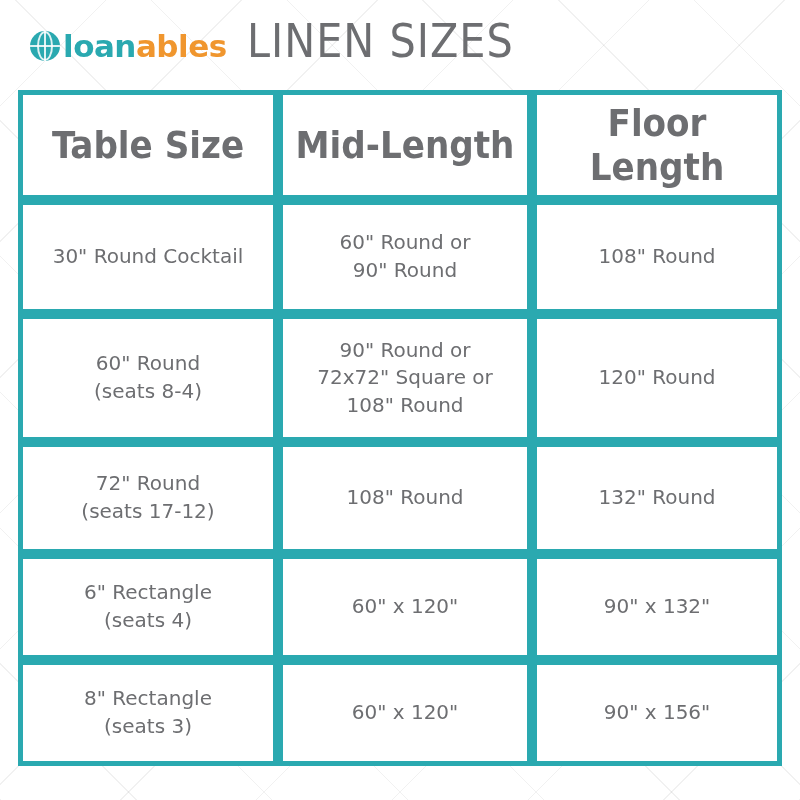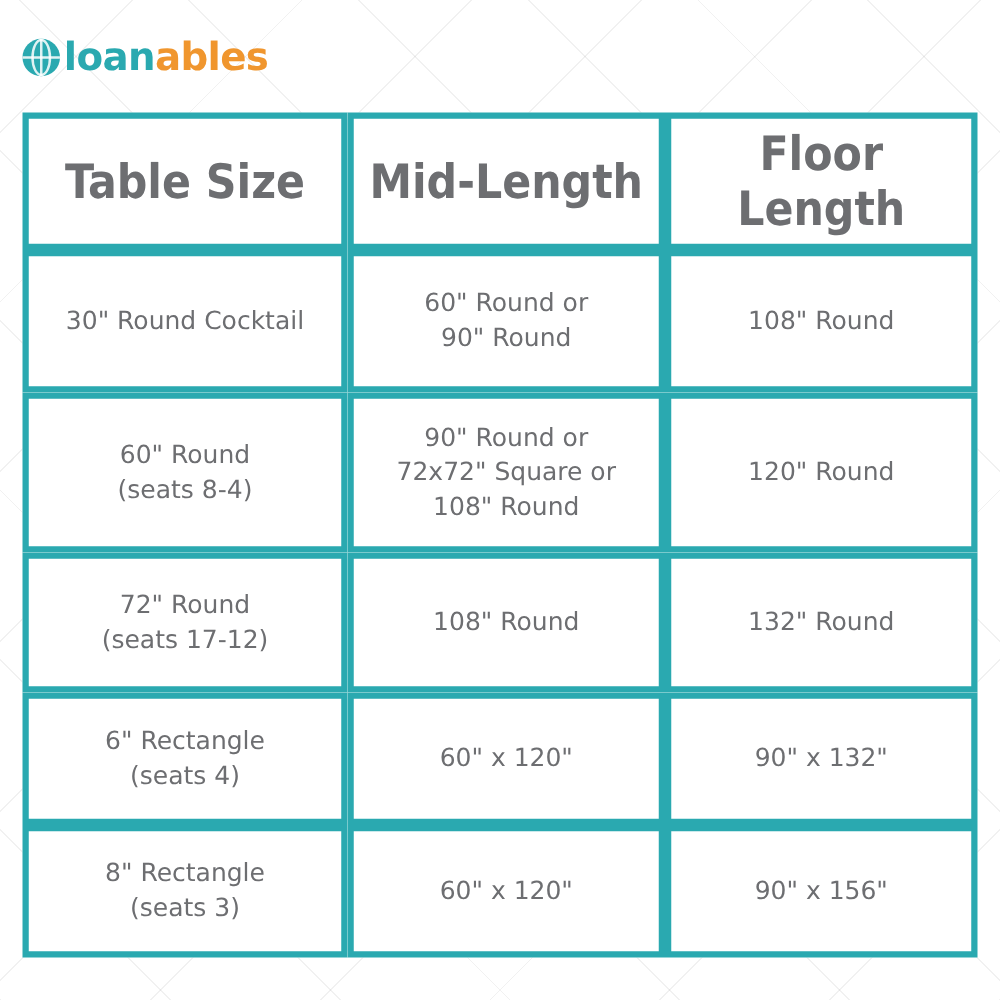--- a/index.html
+++ b/index.html
@@ -28,21 +28,21 @@
     position: relative;
     z-index: 1;
     width: 800px;
     height: 800px;
     box-sizing: border-box;
   }
   
   .header {
     position: absolute;
     top: 0;
-    left: 0;
+    left: 12px;
     right: 0;
     height: 88px;
     display: flex;
     align-items: center;
   }
   .logo {
     display: flex;
     align-items: center;
     margin-left: 18px;
     margin-top: 4px;
@@ -160,20 +160,21 @@
 
 <div class="page">
 
   <div class="header">
     <div class="logo">
       <span class="logo-globe">
           <span class="ring"></span>
         </span>
       <span class="logo-text"><span class="part-a">loan</span><span class="part-b">ables</span></span>
     </div>
+    <div class="title">LINEN SIZES</div>
   </div>
 
   <table class="table">
     <thead>
       <tr>
         <th class="col-0">Table Size</th>
         <th class="col-1">Mid-Length</th>
         <th class="col-2">Floor Length</th>
       </tr>
     </thead>

